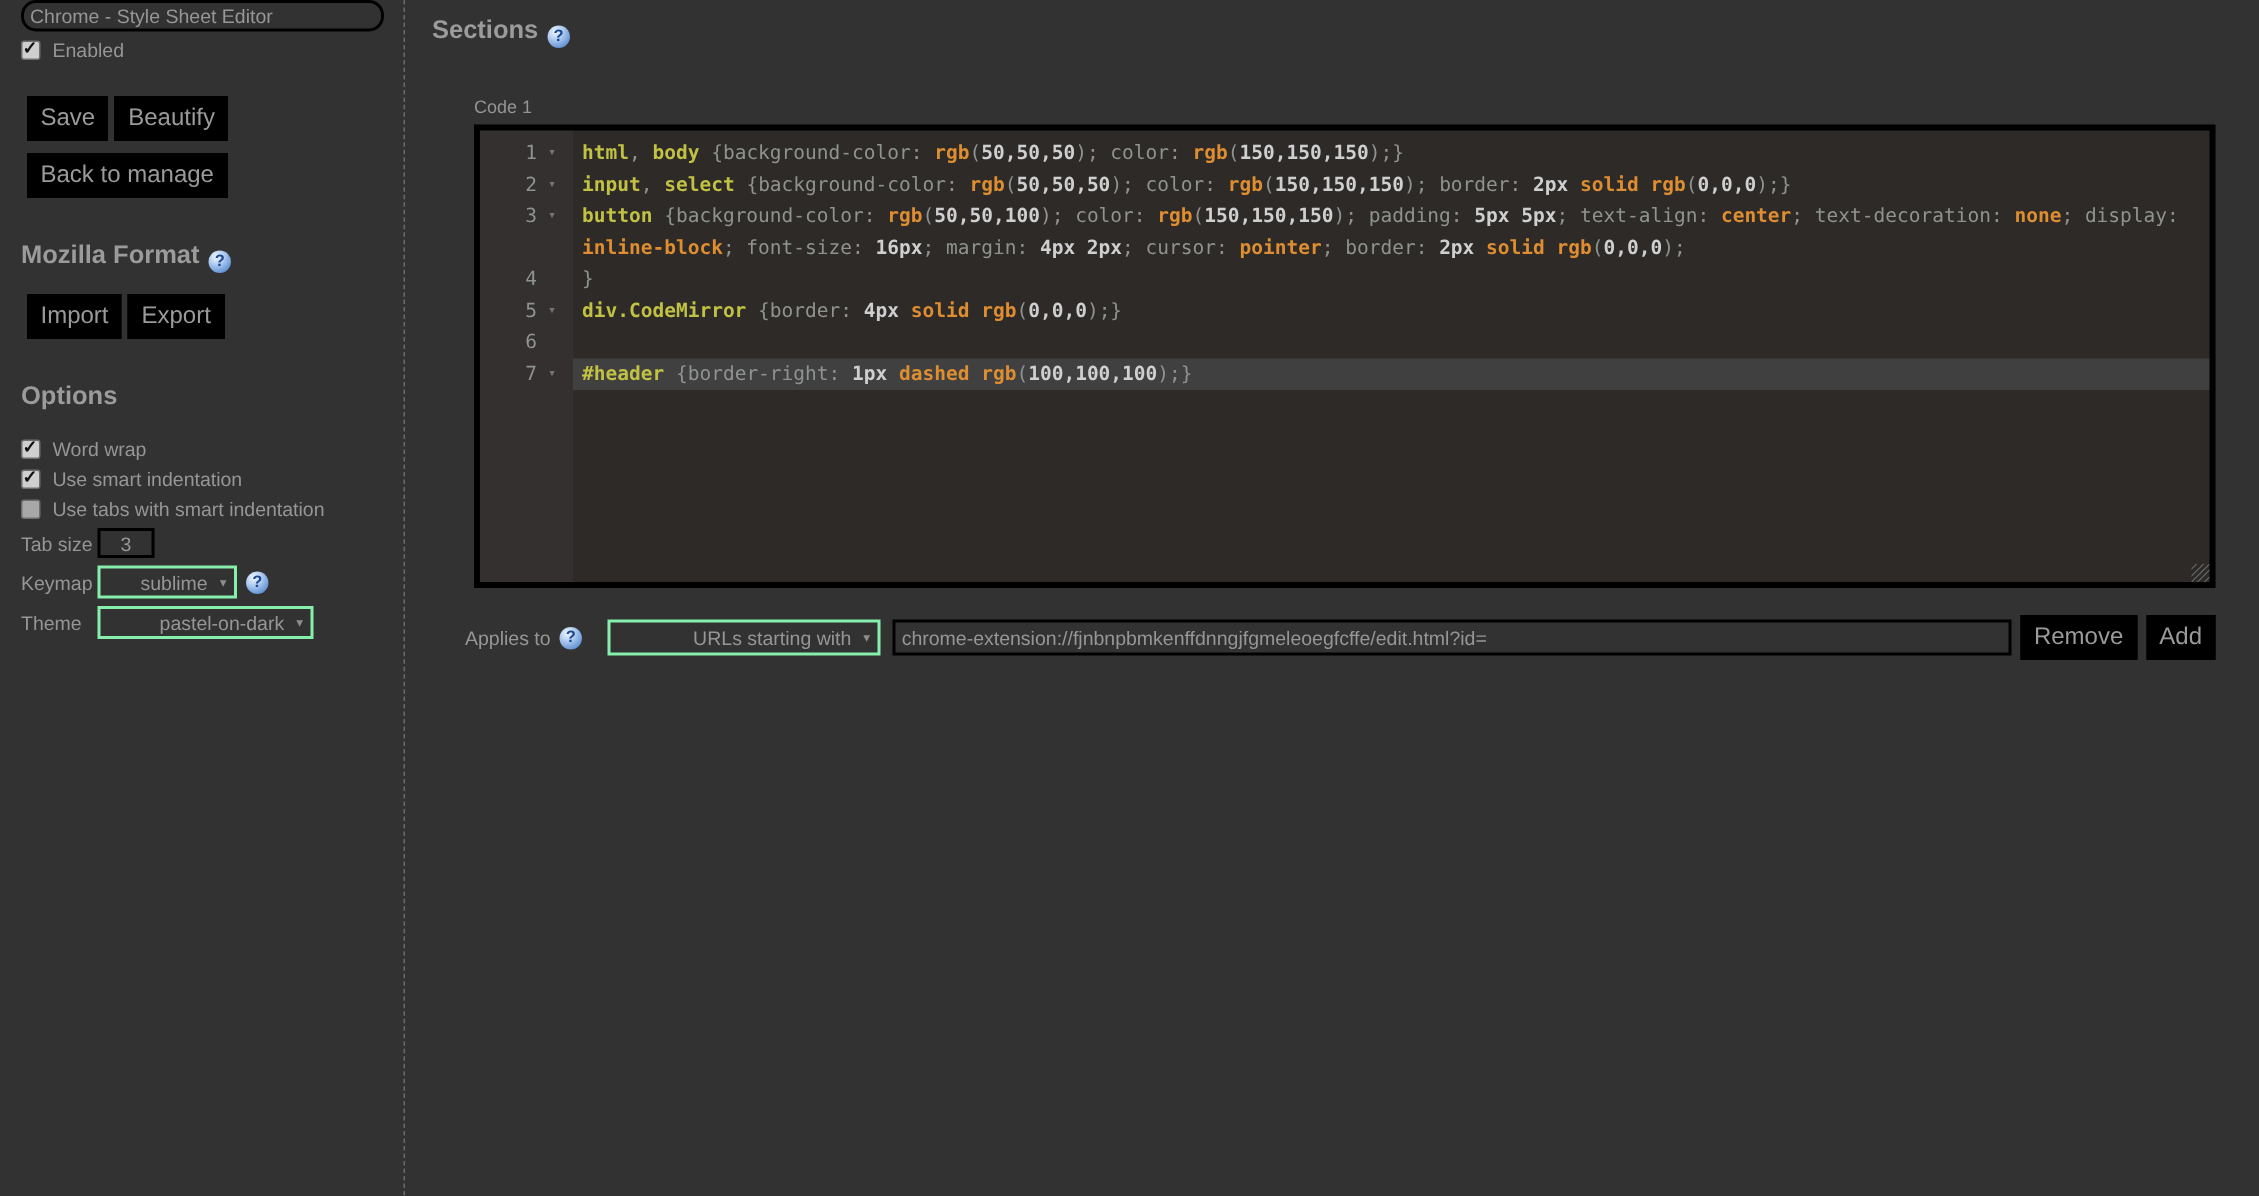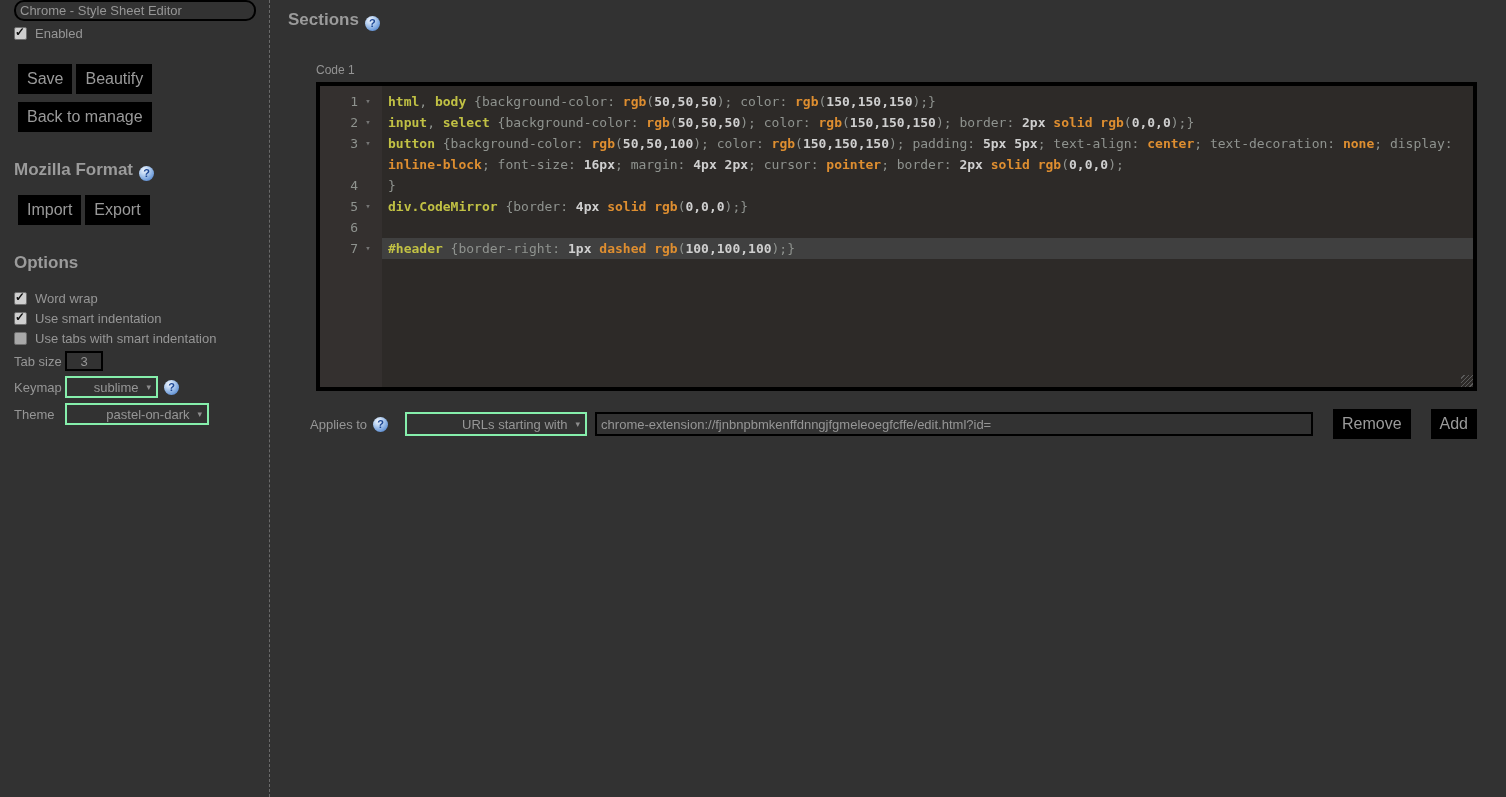--- a/index.html
+++ b/index.html
@@ -99,21 +99,21 @@
   .grip {
     position: absolute; right: 0; bottom: 0; width: 12px; height: 12px;
     background: repeating-linear-gradient(135deg, transparent 0 2px, #5a5a5a 2px 3px);
     cursor: nwse-resize;
   }
 
   .applies-row { display: flex; align-items: center; margin: 18px 0 0 39px; width: 1167px; }
   .applies-label { flex: 0 0 auto; }
   #applies-select { width: 182px; height: 24px; margin-left: 17px; flex: 0 0 auto; }
   #applies-url { flex: 1; height: 24px; margin-left: 8px; }
-  .applies-row .btn { margin: 0 0 0 20px; flex: 0 0 auto; }
+  .applies-row .btn { margin: 0 0 0 6px; flex: 0 0 auto; }
 
   .footer-row { margin: 14px 0 0 43px; }
 </style>
 </head>
 <body>
 
 <div id="sidebar">
 
   <input id="style-name" class="text-input" value="Chrome - Style Sheet Editor" style="">
 

